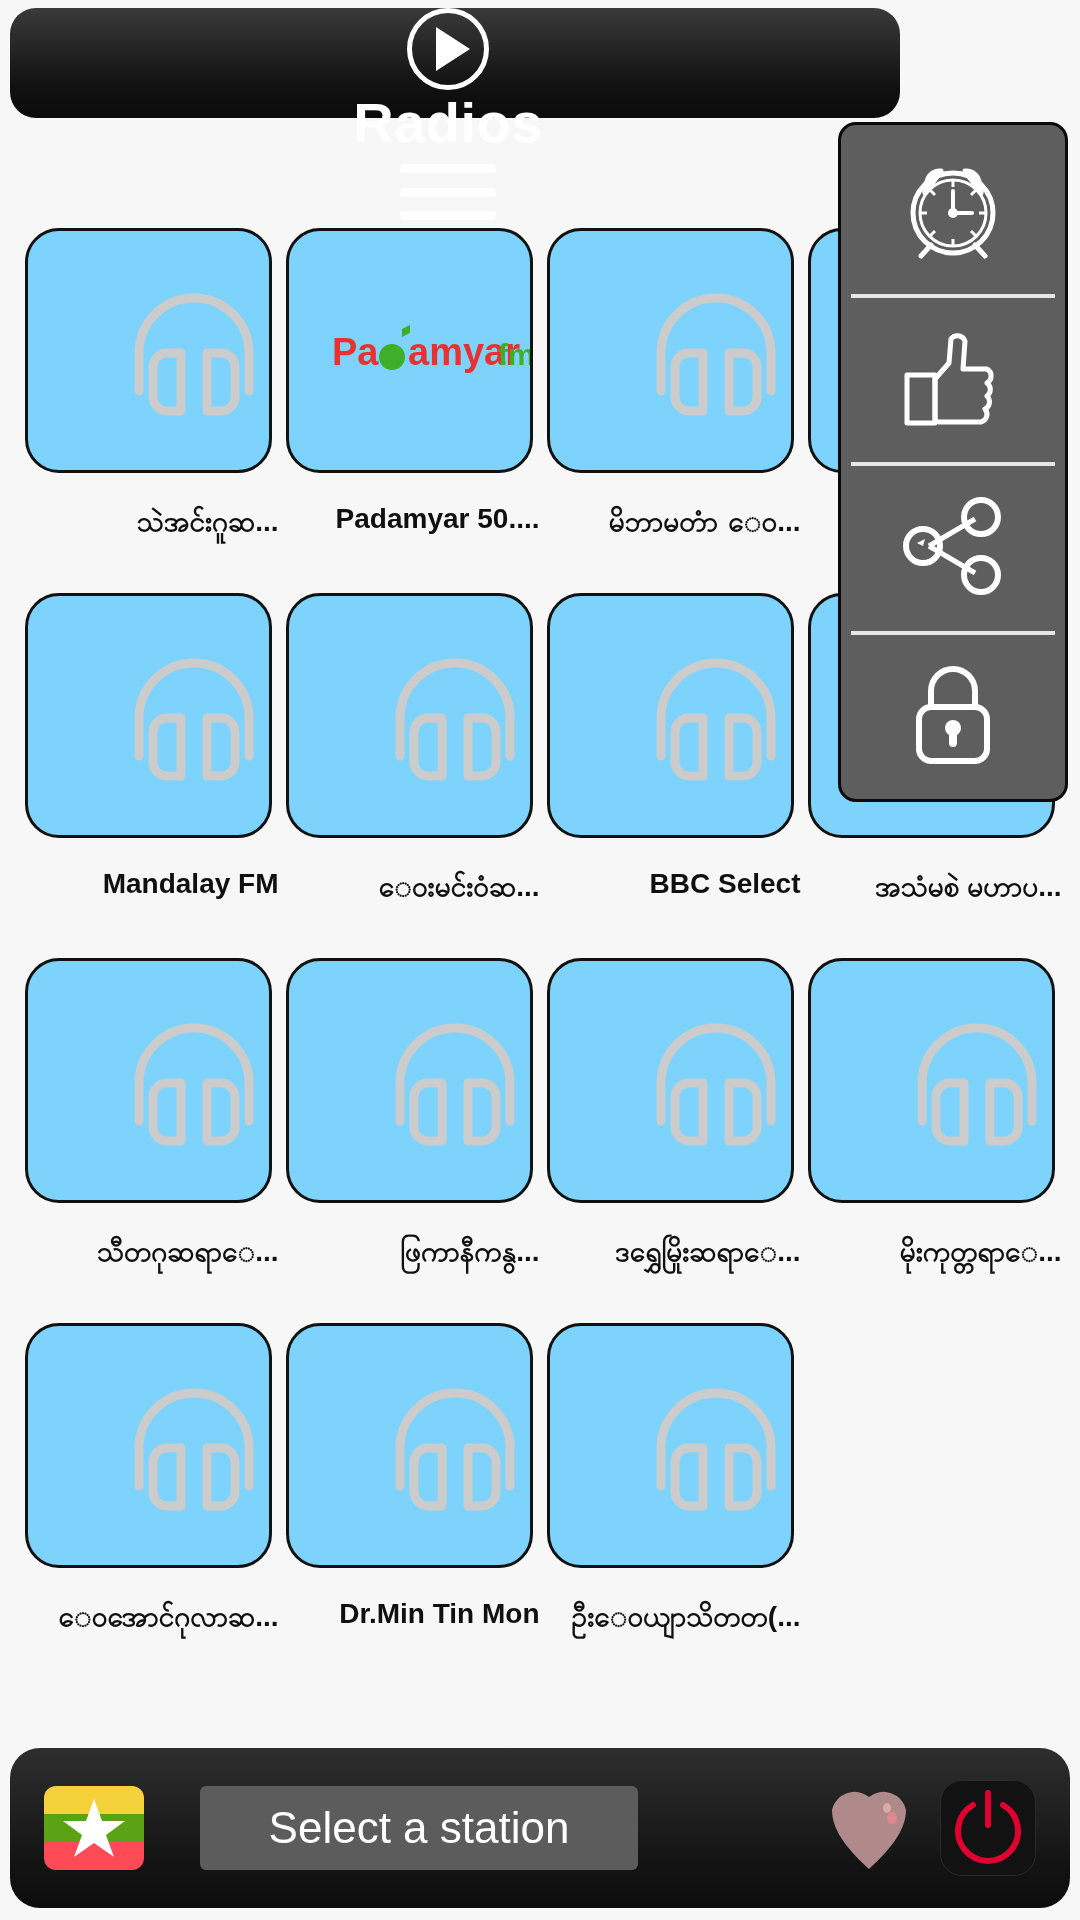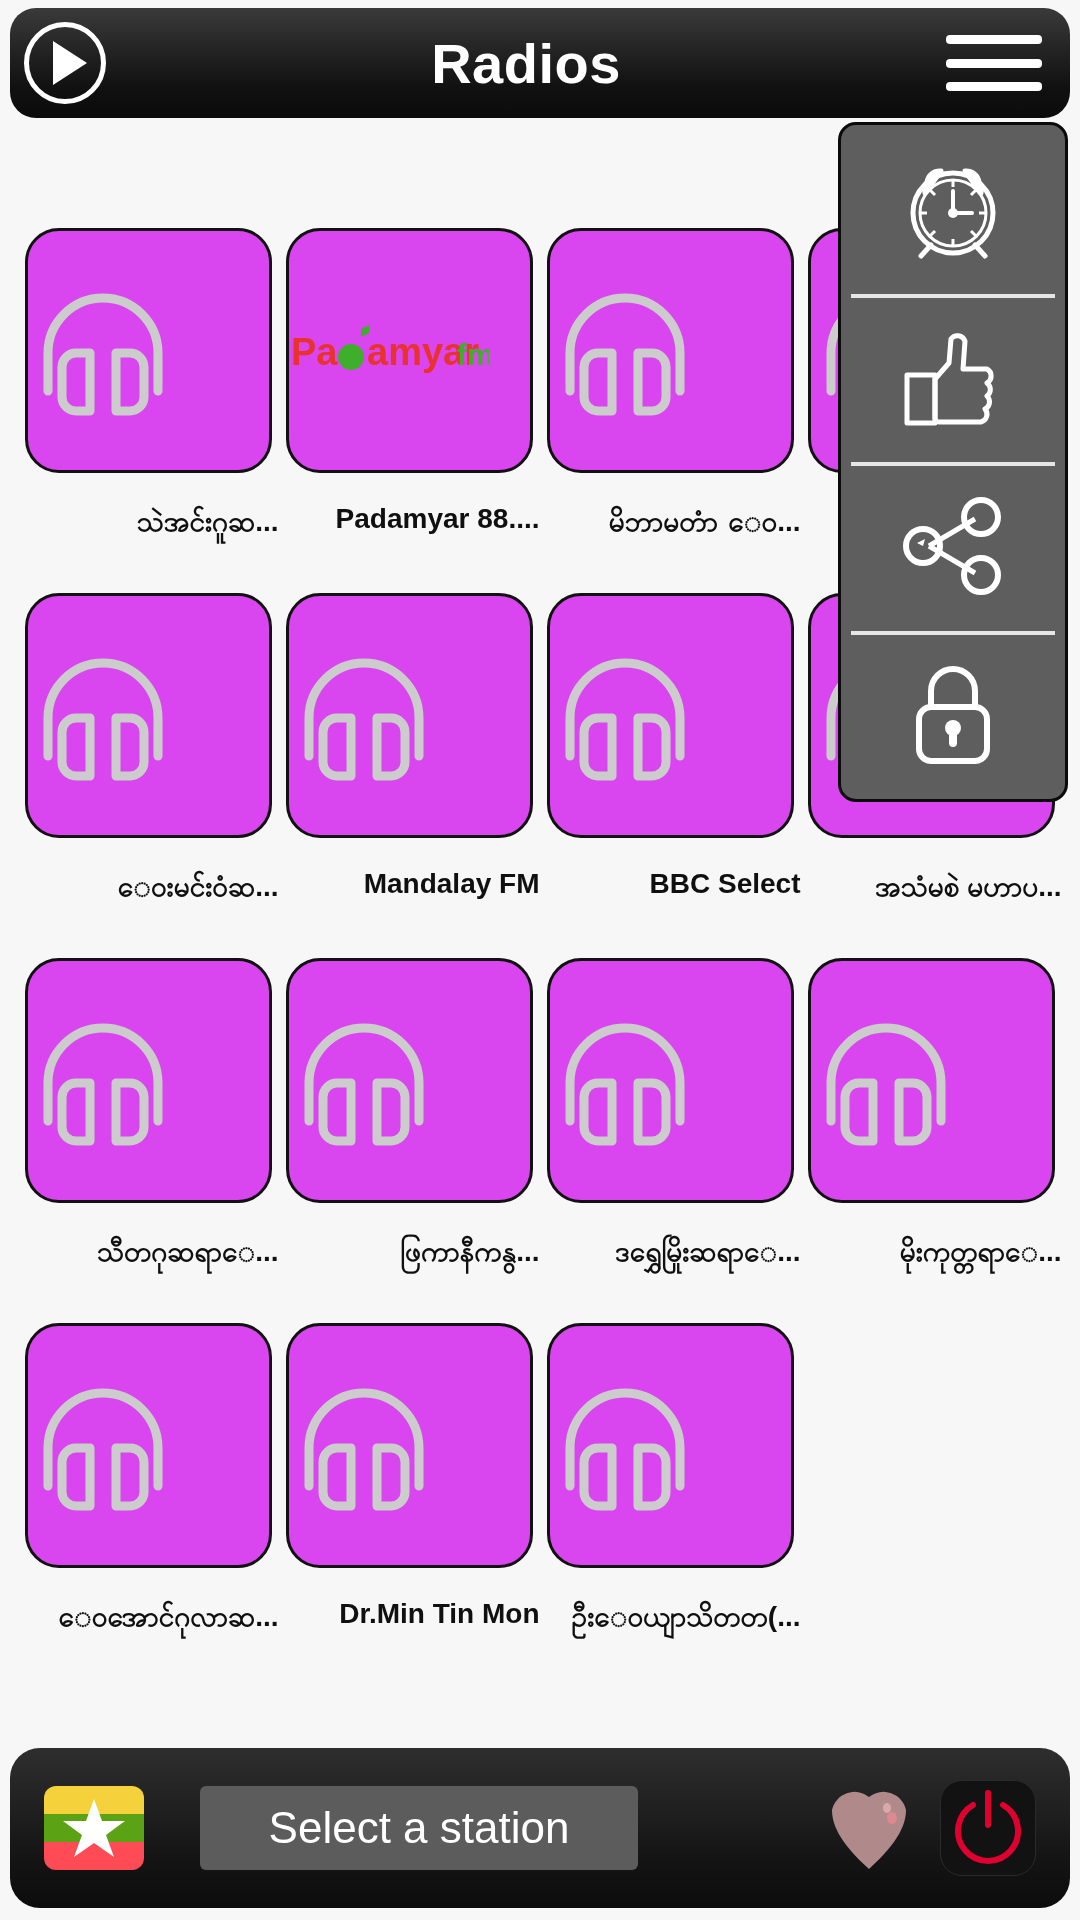--- a/index.html
+++ b/index.html
@@ -17,28 +17,29 @@
     width: 1080px;
     height: 1920px;
     background: #f7f7f7;
   }
 
   
   .topbar {
     position: absolute;
     left: 10px;
     top: 8px;
-    width: 1060px;
+    width: 890px;
     height: 110px;
     border-radius: 26px;
     background: linear-gradient(180deg, #3a3a3a 0%, #242424 38%, #111111 72%, #0b0b0b 100%);
     display: flex;
     align-items: center;
     justify-content: space-between;
     padding: 0 28px 0 14px;
+    flex-direction: column;
   }
 
   .play-btn {
     width: 82px; height: 82px;
     border-radius: 50%;
     border: 5px solid #ffffff;
     display: flex; align-items: center; justify-content: center;
     flex: 0 0 auto;
   }
   .play-tri {
@@ -91,24 +92,24 @@
     align-items: center;
     padding-top: 48px;
   }
   .cell:first-child, .cell:nth-child(4n+1) { }
 
   .thumb {
     width: 247px;
     height: 245px;
     border: 3px solid #111111;
     border-radius: 34px;
-    background: #d946ef;
-    display: flex;
-    align-items: center;
-    justify-content: flex-start;
+    background: #7dd3fc;
+    display: flex;
+    align-items: center;
+    justify-content: flex-end;
     overflow: hidden;
   }
 
   .hp-svg { display: block; }
 
   .logo-padamyar {
     font-size: 0;
     line-height: 0;
     white-space: nowrap;
   }
@@ -251,21 +252,21 @@
         <div class="logo-padamyar">
           <svg width="200" height="60" viewBox="0 0 200 60">
             <text x="2" y="44" font-family="Liberation Sans, sans-serif" font-size="38" font-weight="bold" fill="#e8322f">Pa</text>
             <circle cx="62" cy="36" r="13" fill="#3fae2a"></circle>
             <path d="M72 36 L72 8 L80 4 L80 12 L72 16 Z" fill="#3fae2a"></path>
             <text x="78" y="44" font-family="Liberation Sans, sans-serif" font-size="38" font-weight="bold" fill="#e8322f">amyar</text>
             <text x="168" y="44" font-family="Liberation Sans, sans-serif" font-size="30" font-weight="bold" fill="#3fae2a">fm</text>
           </svg>
         </div>
       </div>
-      <div class="cell-label">Padamyar 88....</div>
+      <div class="cell-label">Padamyar 50....</div>
     </div>
 
     <div class="cell">
       <div class="thumb">
         <svg class="hp-svg" width="150" height="140" viewBox="0 0 150 140">
           <path d="M20 110 L20 72 A55 55 0 0 1 130 72 L130 110" fill="none" stroke="#cccccc" stroke-width="9" stroke-linecap="round"></path>
           <path d="M62 72 L48 72 A14 14 0 0 0 34 86 L34 116 A14 14 0 0 0 48 130 L62 130 Z" fill="none" stroke="#cccccc" stroke-width="9" stroke-linejoin="round"></path>
           <path d="M88 72 L102 72 A14 14 0 0 1 116 86 L116 116 A14 14 0 0 1 102 130 L88 130 Z" fill="none" stroke="#cccccc" stroke-width="9" stroke-linejoin="round"></path>
         </svg>
       </div>
@@ -285,32 +286,32 @@
 
 
     <div class="cell">
       <div class="thumb">
         <svg class="hp-svg" width="150" height="140" viewBox="0 0 150 140">
           <path d="M20 110 L20 72 A55 55 0 0 1 130 72 L130 110" fill="none" stroke="#cccccc" stroke-width="9" stroke-linecap="round"></path>
           <path d="M62 72 L48 72 A14 14 0 0 0 34 86 L34 116 A14 14 0 0 0 48 130 L62 130 Z" fill="none" stroke="#cccccc" stroke-width="9" stroke-linejoin="round"></path>
           <path d="M88 72 L102 72 A14 14 0 0 1 116 86 L116 116 A14 14 0 0 1 102 130 L88 130 Z" fill="none" stroke="#cccccc" stroke-width="9" stroke-linejoin="round"></path>
         </svg>
       </div>
+      <div class="cell-label">Mandalay FM</div>
+    </div>
+
+    <div class="cell">
+      <div class="thumb">
+        <svg class="hp-svg" width="150" height="140" viewBox="0 0 150 140">
+          <path d="M20 110 L20 72 A55 55 0 0 1 130 72 L130 110" fill="none" stroke="#cccccc" stroke-width="9" stroke-linecap="round"></path>
+          <path d="M62 72 L48 72 A14 14 0 0 0 34 86 L34 116 A14 14 0 0 0 48 130 L62 130 Z" fill="none" stroke="#cccccc" stroke-width="9" stroke-linejoin="round"></path>
+          <path d="M88 72 L102 72 A14 14 0 0 1 116 86 L116 116 A14 14 0 0 1 102 130 L88 130 Z" fill="none" stroke="#cccccc" stroke-width="9" stroke-linejoin="round"></path>
+        </svg>
+      </div>
       <div class="cell-label">ေဝးမင်းဝံဆ...</div>
-    </div>
-
-    <div class="cell">
-      <div class="thumb">
-        <svg class="hp-svg" width="150" height="140" viewBox="0 0 150 140">
-          <path d="M20 110 L20 72 A55 55 0 0 1 130 72 L130 110" fill="none" stroke="#cccccc" stroke-width="9" stroke-linecap="round"></path>
-          <path d="M62 72 L48 72 A14 14 0 0 0 34 86 L34 116 A14 14 0 0 0 48 130 L62 130 Z" fill="none" stroke="#cccccc" stroke-width="9" stroke-linejoin="round"></path>
-          <path d="M88 72 L102 72 A14 14 0 0 1 116 86 L116 116 A14 14 0 0 1 102 130 L88 130 Z" fill="none" stroke="#cccccc" stroke-width="9" stroke-linejoin="round"></path>
-        </svg>
-      </div>
-      <div class="cell-label">Mandalay FM</div>
     </div>
 
     <div class="cell">
       <div class="thumb">
         <svg class="hp-svg" width="150" height="140" viewBox="0 0 150 140">
           <path d="M20 110 L20 72 A55 55 0 0 1 130 72 L130 110" fill="none" stroke="#cccccc" stroke-width="9" stroke-linecap="round"></path>
           <path d="M62 72 L48 72 A14 14 0 0 0 34 86 L34 116 A14 14 0 0 0 48 130 L62 130 Z" fill="none" stroke="#cccccc" stroke-width="9" stroke-linejoin="round"></path>
           <path d="M88 72 L102 72 A14 14 0 0 1 116 86 L116 116 A14 14 0 0 1 102 130 L88 130 Z" fill="none" stroke="#cccccc" stroke-width="9" stroke-linejoin="round"></path>
         </svg>
       </div>

